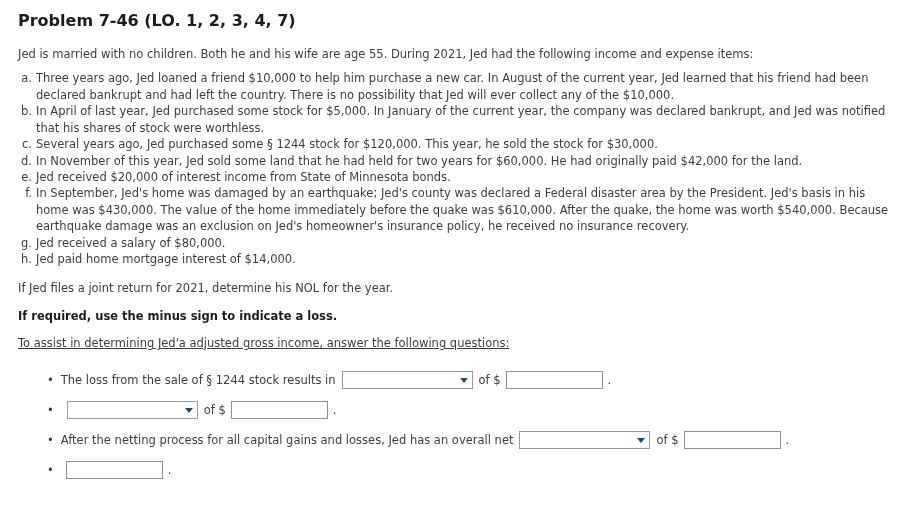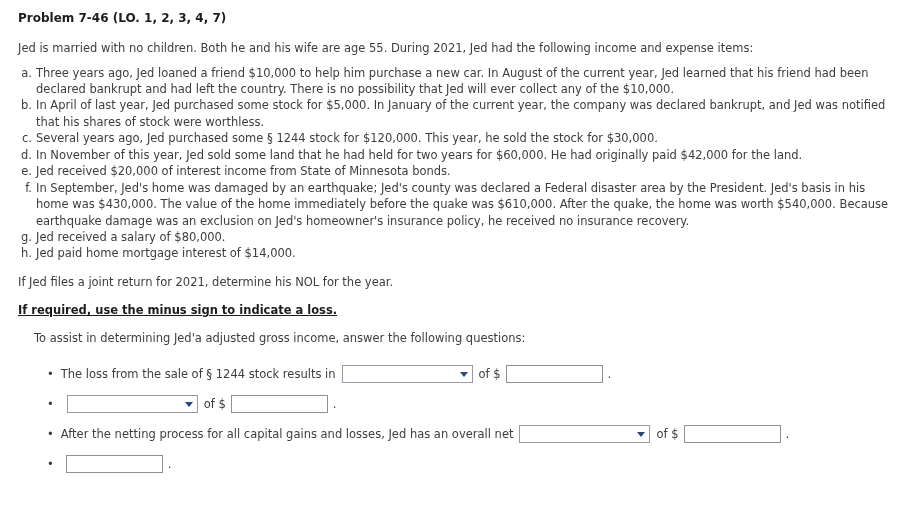--- a/index.html
+++ b/index.html
@@ -8,28 +8,28 @@
     width: 912px;
     height: 526px;
     overflow: hidden;
     padding: 8px 16px 8px 18px;
     font-family: "DejaVu Sans", "Liberation Sans", sans-serif;
     font-size: 11.5px;
     line-height: 1.43;
     color: #3d3d3d;
     background: #ffffff;
   }
-  .title  { font-size: 12px; font-weight: bold; color: #1c1c1c; margin: 2px 0 0 0; }
+  .title  { font-size: 16px; font-weight: bold; color: #1c1c1c; margin: 2px 0 0 0; }
   .intro  { margin: 13px 0 8px 0; }
   .item   { display: flex; }
   .item-label { flex: 0 0 18px; text-align: right; padding-right: 4px; }
   .item-text  { flex: 1; }
   .question { margin: 12px 0 0 0; }
-  .note     { margin: 12px 0 0 0; font-weight: bold; color: #1c1c1c; text-decoration: underline; }
-  .assist   { margin: 11px 0 0 16px; }
+  .note     { margin: 12px 0 0 0; font-weight: bold; color: #1c1c1c; }
+  .assist   { margin: 11px 0 0 0; text-decoration: underline; }
   .bullets  { margin-top: 19px; padding-left: 29px; }
   .bullet-row { display: flex; align-items: center; margin-bottom: 12px; white-space: nowrap; }
   .bullet-glyph { margin-right: 7px; }
   .select-box {
     position: relative;
     display: inline-block;
     width: 131px;
     height: 18px;
     border: 1px solid #9a9aa6;
     background: #ffffff;

